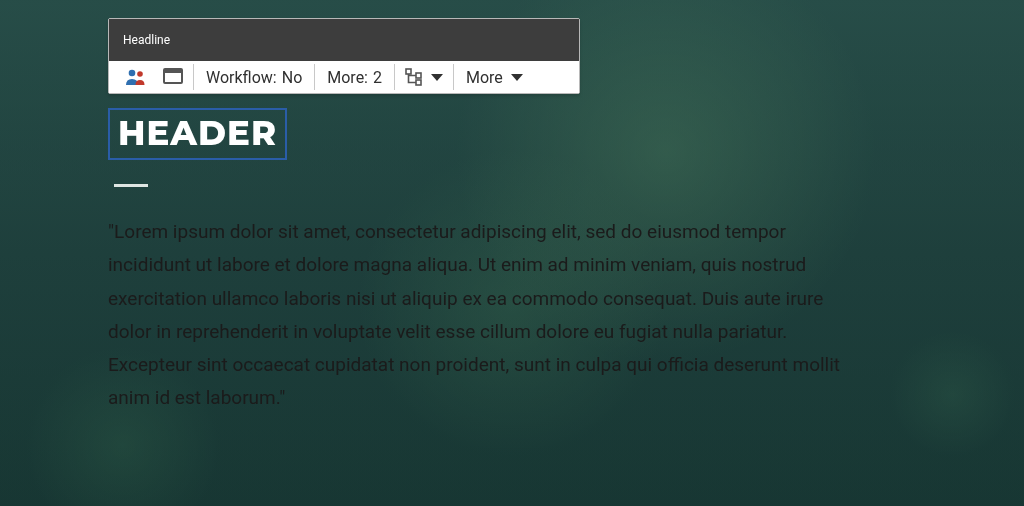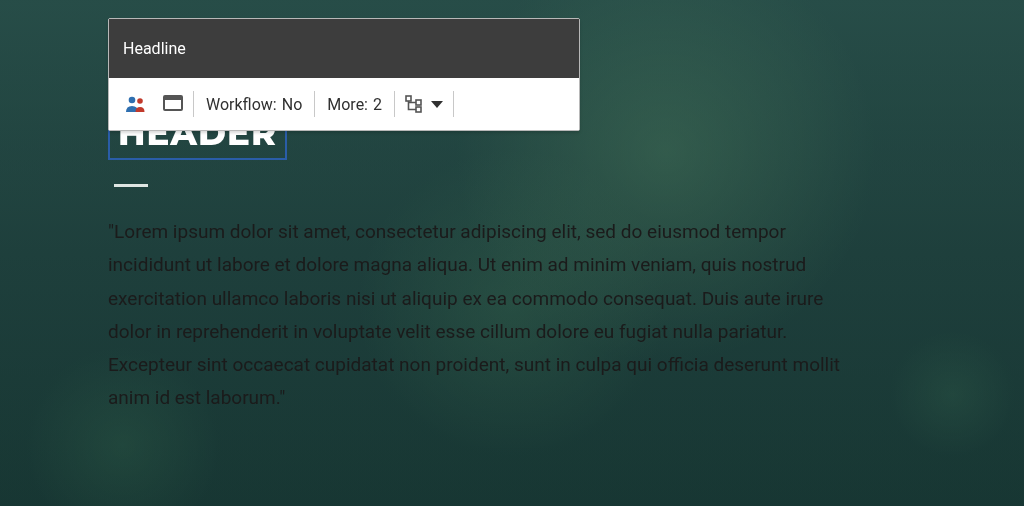--- a/index.html
+++ b/index.html
@@ -33,29 +33,29 @@
       width: 472px;
       border: 1px solid #b8b8b8;
       border-radius: 2px;
       background: #f5f5f5;
       box-shadow: 0 2px 3px rgba(0,0,0,0.15);
       z-index: 10;
     }
     .toolbar-header {
       background: #3d3d3d;
       color: #ffffff;
-      padding: 20px 14px;
-      font-size: 16px;
+      padding: 14px 14px;
+      font-size: 12px;
       font-weight: 400;
     }
     .toolbar-body {
       background: #ffffff;
       display: flex;
       align-items: center;
-      height: 52px;
+      height: 32px;
       padding: 0 8px;
       gap: 0;
       color: #303030;
     }
     .tb-item {
       display: flex;
       align-items: center;
       padding: 0 10px;
       height: 36px;
       font-size: 16px;
@@ -161,20 +161,24 @@
         <rect x="1" y="1" width="5" height="5" fill="none" stroke="#555" stroke-width="1.6"></rect>
         <rect x="11" y="5" width="5" height="5" fill="none" stroke="#555" stroke-width="1.6"></rect>
         <rect x="11" y="12" width="5" height="5" fill="none" stroke="#555" stroke-width="1.6"></rect>
         <path d="M3.5 6 V14.5 H11 M3.5 7.5 H11" fill="none" stroke="#555" stroke-width="1.6"></path>
       </svg>
       <span class="tb-dropdown-caret"></span>
     </div>
 
     <div class="tb-divider"></div>
 
+    <div class="tb-item">
+      <span>More</span>
+      <span class="tb-dropdown-caret"></span>
+    </div>
 
   </div>
 </div>
 
 <div class="content">
   <div class="header-box">
     <div class="header-text">HEADER</div>
   </div>
   <div class="header-underline"></div>
   <div class="body-text">"Lorem ipsum dolor sit amet, consectetur adipiscing elit, sed do eiusmod tempor incididunt ut labore et dolore magna aliqua. Ut enim ad minim veniam, quis nostrud exercitation ullamco laboris nisi ut aliquip ex ea commodo consequat. Duis aute irure dolor in reprehenderit in voluptate velit esse cillum dolore eu fugiat nulla pariatur. Excepteur sint occaecat cupidatat non proident, sunt in culpa qui officia deserunt mollit anim id est laborum."</div>

